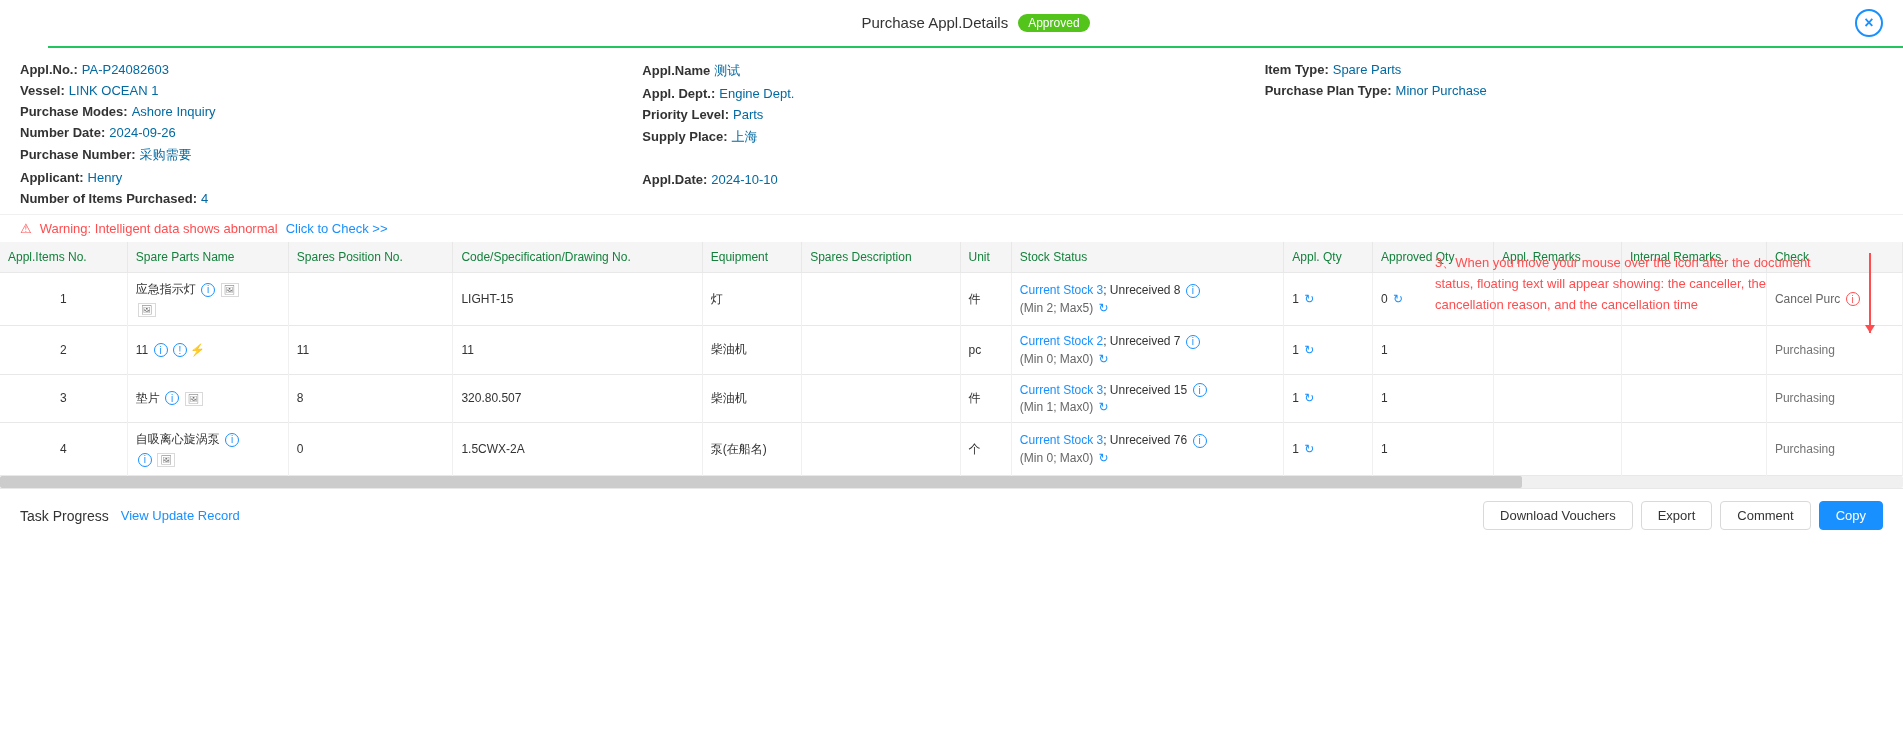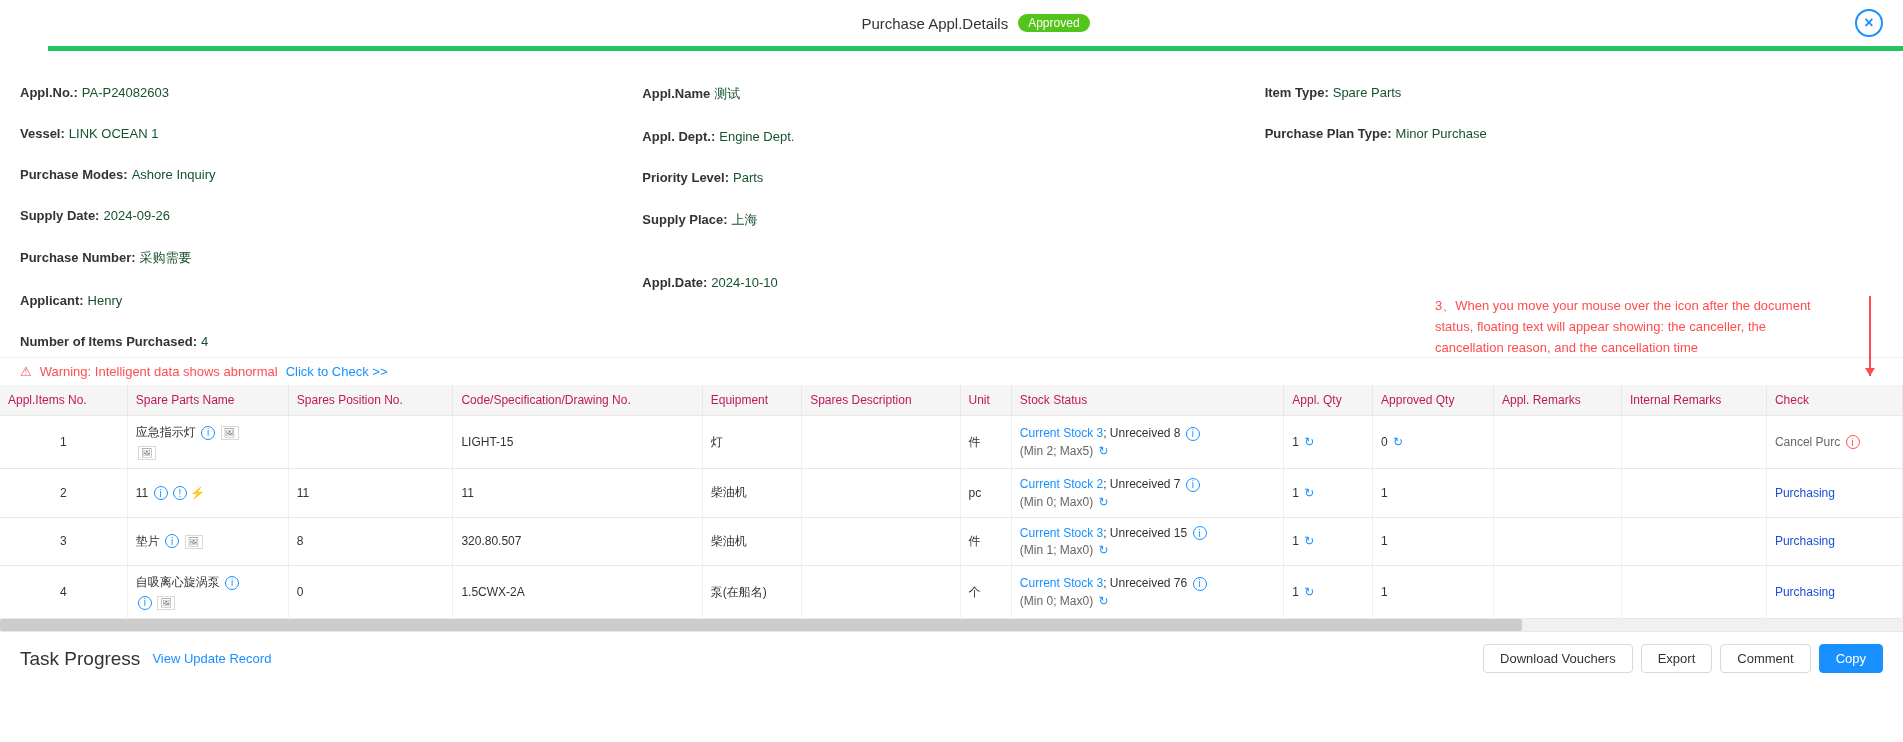--- a/index.html
+++ b/index.html
@@ -1,23 +1,23 @@
 <!DOCTYPE html>
 <html><head>
   <meta charset="utf-8">
   <style>
     * { box-sizing: border-box; margin: 0; padding: 0; }
     body { font-family: Arial, sans-serif; font-size: 13px; background: #fff; color: #333; overflow-x: hidden; }
     
     .header {
       display: flex;
-      align-items: flex-end;
+      align-items: flex-start;
       justify-content: center;
       padding: 14px 20px;
-      border-bottom: 5px solid #22c55e;
+      border-bottom: 2px solid #22c55e;
       position: relative;
       margin-left: 48px;
     }
     .header-title {
       font-size: 15px;
       font-weight: 500;
       color: #333;
       margin-right: 10px;
     }
     .status-badge {
@@ -60,22 +60,21 @@
       align-items: baseline;
       gap: 4px;
       font-size: 13px;
     }
     .info-label {
       font-weight: bold;
       white-space: nowrap;
       color: #333;
     }
     .info-value {
-      color: #14532d;
-      margin-top: 20px;
+      color: #0369a1;
     }
 
     .warning-row {
       padding: 6px 20px;
       display: flex;
       align-items: center;
       gap: 8px;
       color: #ff4d4f;
       font-size: 13px;
     }
@@ -128,21 +127,21 @@
       border-collapse: collapse;
       font-size: 12px;
     }
     thead tr {
       background: #f5f5f5;
     }
     thead th {
       padding: 8px 8px;
       text-align: left;
       font-weight: 500;
-      color: #be185d;
+      color: #15803d;
       border-bottom: 1px solid #e8e8e8;
       border-right: 1px solid #e8e8e8;
       white-space: nowrap;
     }
     tbody tr {
       border-bottom: 1px solid #e8e8e8;
     }
     tbody td {
       padding: 8px 8px;
       vertical-align: middle;
@@ -180,21 +179,21 @@
       justify-content: center;
       width: 18px;
       height: 14px;
       border: 1px solid #d9d9d9;
       font-size: 9px;
       cursor: pointer;
       margin-left: 2px;
       color: #666;
     }
     .status-purchasing {
-      color: #1d4ed8;
+      color: #737373;
     }
 
     .scrollbar-container {
       width: 100%;
       height: 12px;
       background: #f0f0f0;
       border-radius: 2px;
       margin: 0;
     }
     .scrollbar-thumb {
@@ -216,21 +215,21 @@
       display: flex;
       align-items: center;
       gap: 12px;
     }
     .footer-right {
       display: flex;
       align-items: flex-start;
       gap: 8px;
     }
     .task-progress-label {
-      font-size: 19px;
+      font-size: 14px;
       font-weight: 500;
       color: #333;
     }
     .view-update-link {
       color: #1890ff;
       font-size: 13px;
       cursor: pointer;
       text-decoration: none;
     }
     .btn {
@@ -276,21 +275,21 @@
         </div>
         <div class="info-row" style="margin-top:6px">
           <span class="info-label">Vessel:</span>
           <span class="info-value">LINK OCEAN 1</span>
         </div>
         <div class="info-row" style="margin-top:6px">
           <span class="info-label">Purchase Modes:</span>
           <span class="info-value">Ashore Inquiry</span>
         </div>
         <div class="info-row" style="margin-top:6px">
-          <span class="info-label">Supply Date:</span>
+          <span class="info-label">Number Date:</span>
           <span class="info-value">2024-09-26</span>
         </div>
         <div class="info-row" style="margin-top:6px">
           <span class="info-label">Purchase Number:</span>
           <span class="info-value">采购需要</span>
         </div>
         <div class="info-row" style="margin-top:6px">
           <span class="info-label">Applicant:</span>
           <span class="info-value">Henry</span>
         </div>

